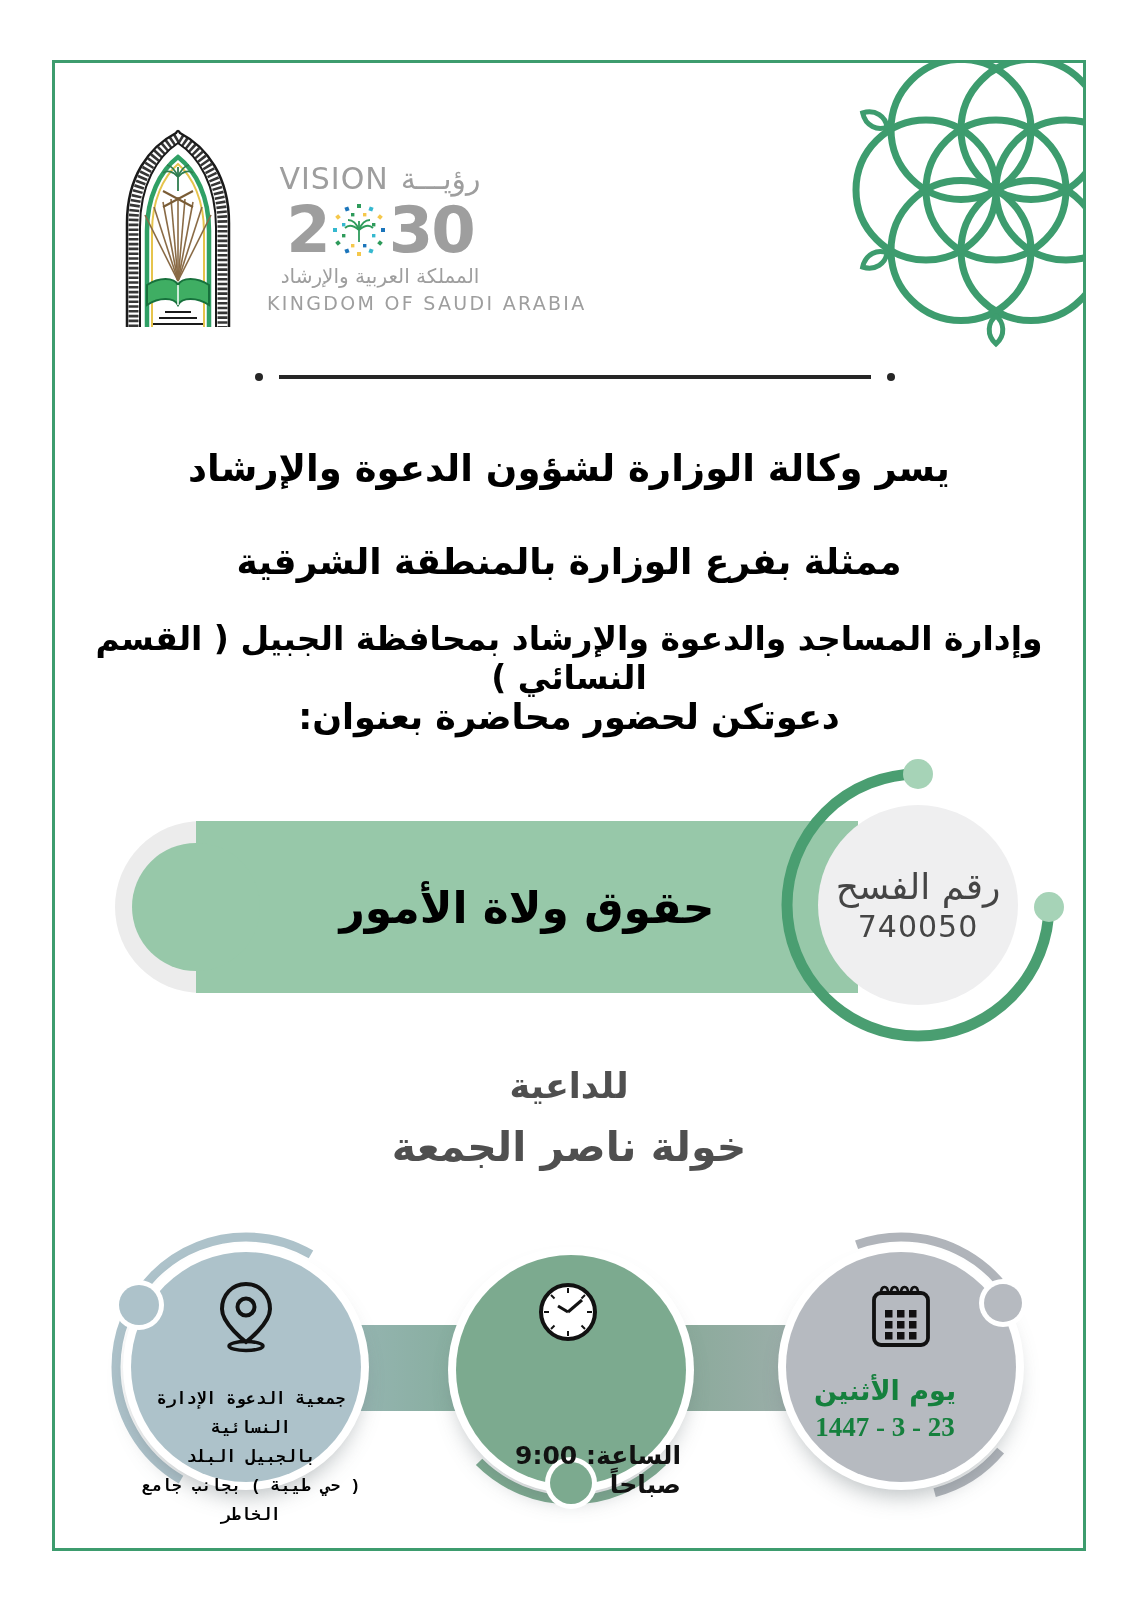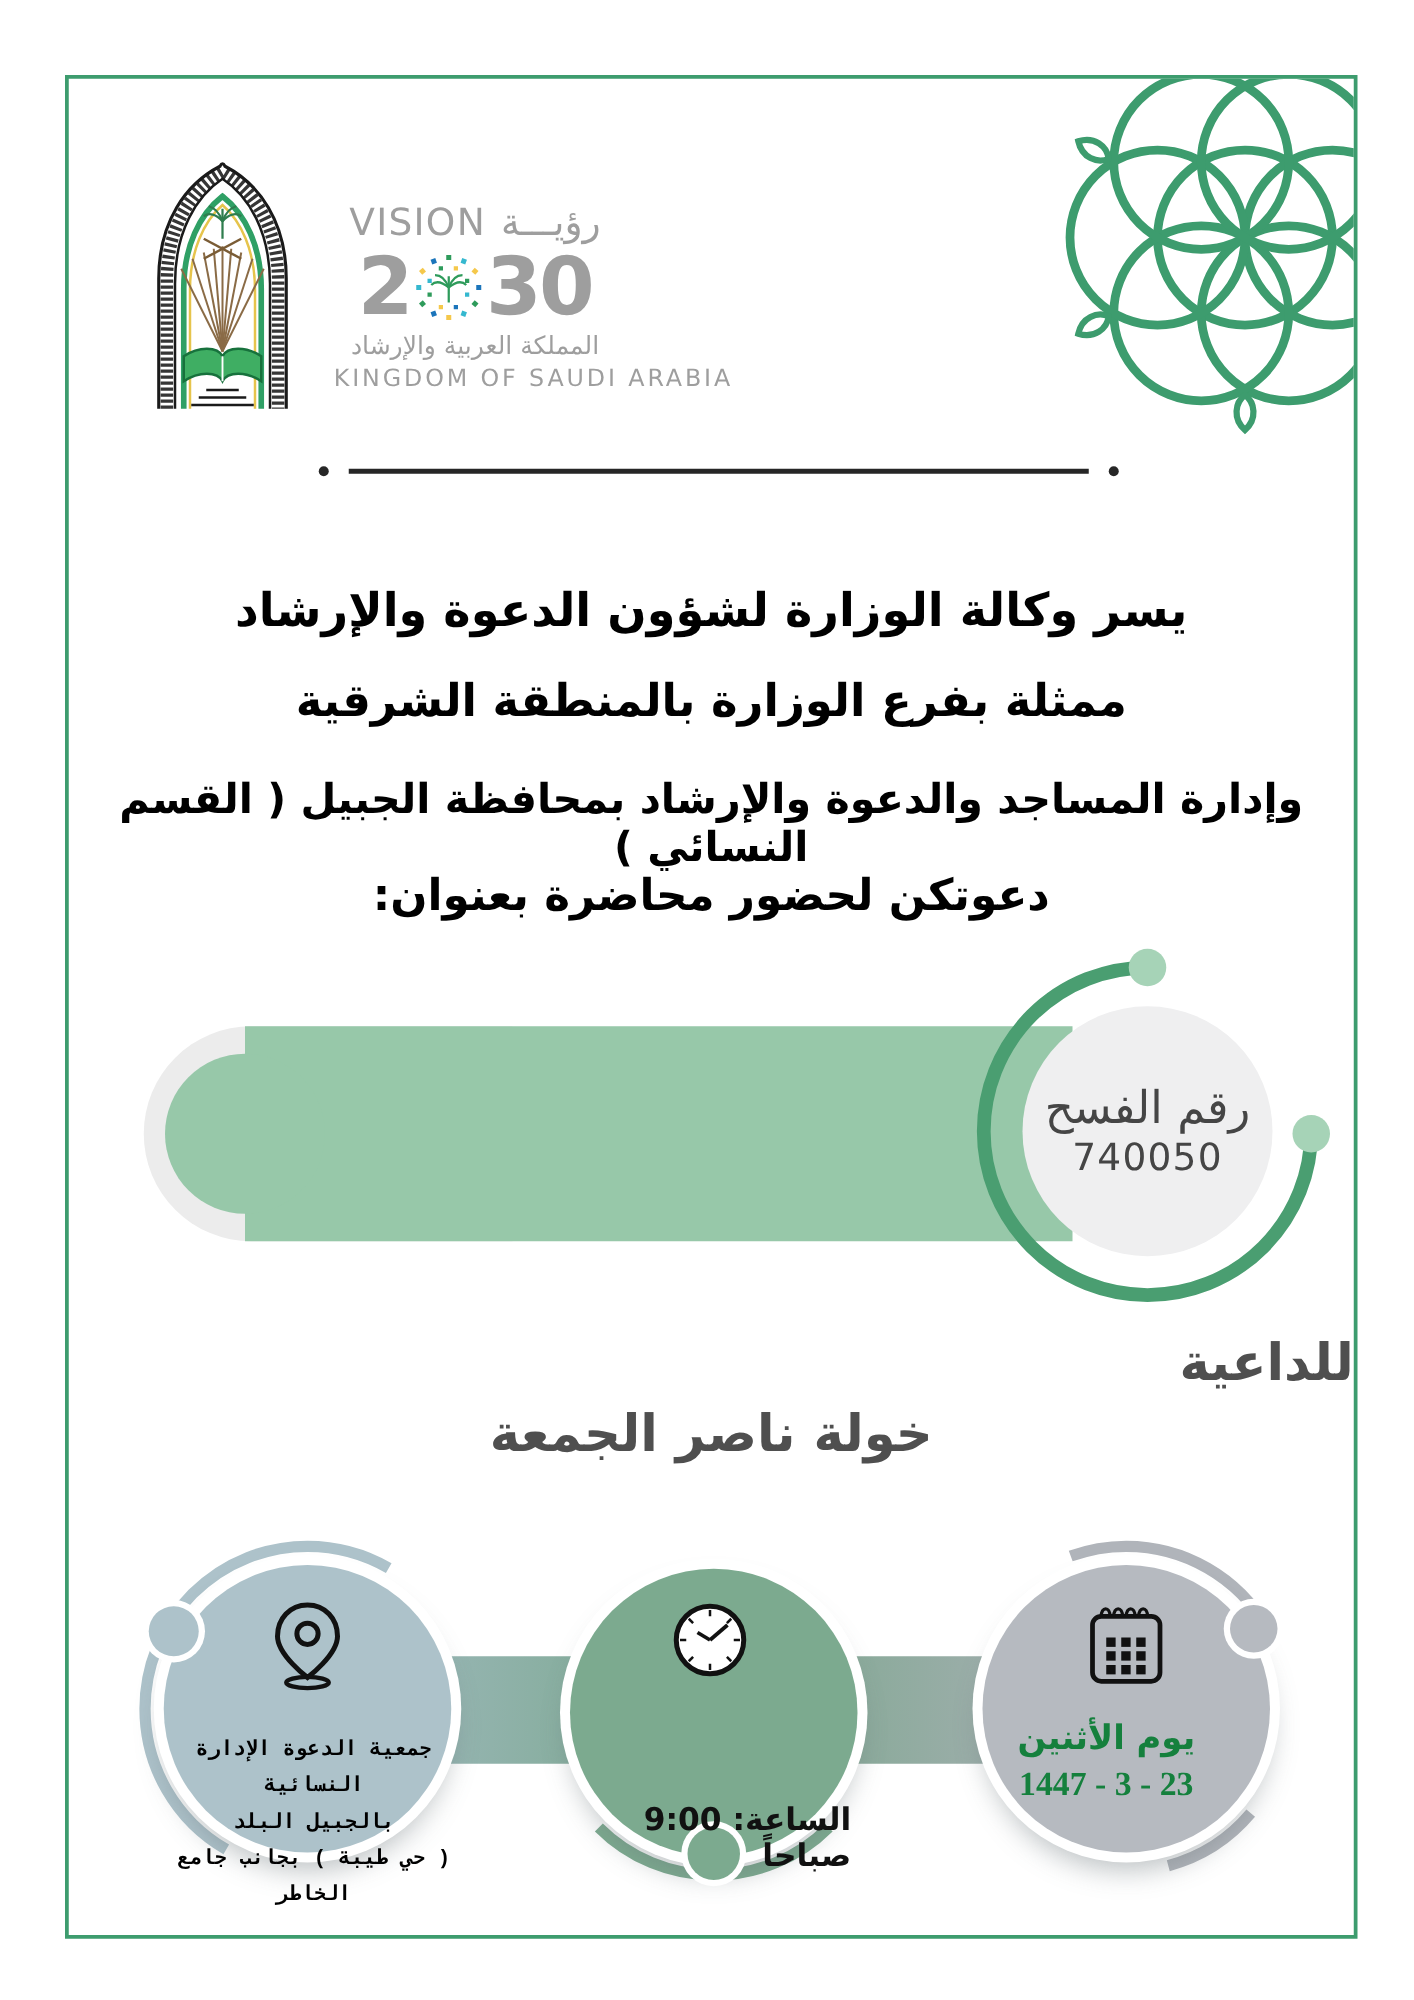--- a/index.html
+++ b/index.html
@@ -21,21 +21,21 @@
   .vision .row4{font-size:19px;text-align:center;letter-spacing:2.3px;margin-top:4px;white-space:nowrap;}
 
   
   .divider{position:absolute;left:200px;top:310px;width:640px;display:flex;align-items:center;}
   .divider .dot{width:8px;height:8px;border-radius:50%;background:#262626;}
   .divider .line{flex:1;height:4px;background:#262626;margin:0 16px;}
 
   
   .intro{position:absolute;left:0;width:100%;text-align:center;color:#000;
          font-weight:700;direction:rtl;}
-  .l1{top:404px;font-size:37px;}
+  .l1{top:384px;font-size:37px;}
   .l2{top:478px;font-size:36px;}
   .l3{top:556px;font-size:33px;}
   .l4{top:634px;font-size:35px;}
 
   
   .banner-gray{position:absolute;left:60px;top:758px;width:295px;height:172px;
                background:#ececec;border-radius:86px 0 0 86px;}
   .banner-green{position:absolute;left:141px;top:758px;width:662px;height:172px;background:#97c8a9;}
   .banner-bump{position:absolute;left:77px;top:780px;width:128px;height:128px;
                border-radius:50%;background:#97c8a9;}
@@ -43,22 +43,22 @@
                 display:flex;align-items:center;justify-content:center;
                 font-size:44px;font-weight:700;color:#000;}
   .permit-svg{position:absolute;left:713px;top:692px;width:300px;height:300px;}
   .permit-text{position:absolute;left:763px;top:742px;width:200px;height:200px;
                display:flex;flex-direction:column;align-items:center;justify-content:center;
                color:#454545;}
   .permit-label{font-size:36px;}
   .permit-number{font-size:30px;letter-spacing:1px;margin-top:2px;}
 
   
-  .preacher-label{position:absolute;left:0;width:100%;top:1003px;
-                  font-size:41px;font-weight:700;color:#4f4f4f;direction:rtl;}
+  .preacher-label{position:absolute;left:0;width:100%;top:1003px;text-align:center;
+                  font-size:35px;font-weight:700;color:#4f4f4f;direction:rtl;}
   .preacher-name{position:absolute;left:0;width:100%;top:1060px;text-align:center;
                  font-size:41px;font-weight:700;color:#4f4f4f;direction:rtl;}
 
   
   .conn{position:absolute;top:1262px;height:86px;}
   .conn1{left:191px;width:325px;background:linear-gradient(90deg,#a3bbc3,#79a78c);}
   .conn2{left:516px;width:330px;background:linear-gradient(90deg,#79a78c,#adb1b8);}
   .ring-svg{position:absolute;width:300px;height:300px;}
   .circle{position:absolute;width:230px;height:230px;border-radius:50%;
           box-shadow:0 0 0 8px #fff,0 14px 22px rgba(105,115,120,.45);}
@@ -194,20 +194,21 @@
   </div>
 
   <div class="intro l1">يسر وكالة الوزارة لشؤون الدعوة والإرشاد</div>
   <div class="intro l2">ممثلة بفرع الوزارة بالمنطقة الشرقية</div>
   <div class="intro l3">وإدارة المساجد والدعوة والإرشاد بمحافظة الجبيل ( القسم النسائي )</div>
   <div class="intro l4">دعوتكن لحضور محاضرة  بعنوان:</div>
 
   <div class="banner-gray"></div>
   <div class="banner-green"></div>
   <div class="banner-bump"></div>
+  <div class="banner-title ar">حقوق ولاة الأمور</div>
 
   <svg class="permit-svg" viewBox="0 0 300 300" fill="none">
     <circle cx="150" cy="150" r="131" stroke="#4a9e71" stroke-width="11" pathLength="360" stroke-dasharray="270 90" stroke-linecap="round"></circle>
     <circle cx="150" cy="150" r="100" fill="#efeff0"></circle>
     <circle cx="150" cy="19" r="15" fill="#a6d3b7"></circle>
     <circle cx="281" cy="152" r="15" fill="#a6d3b7"></circle>
   </svg>
   <div class="permit-text">
     <div class="permit-label ar">رقم الفسح</div>
     <div class="permit-number">740050</div>

